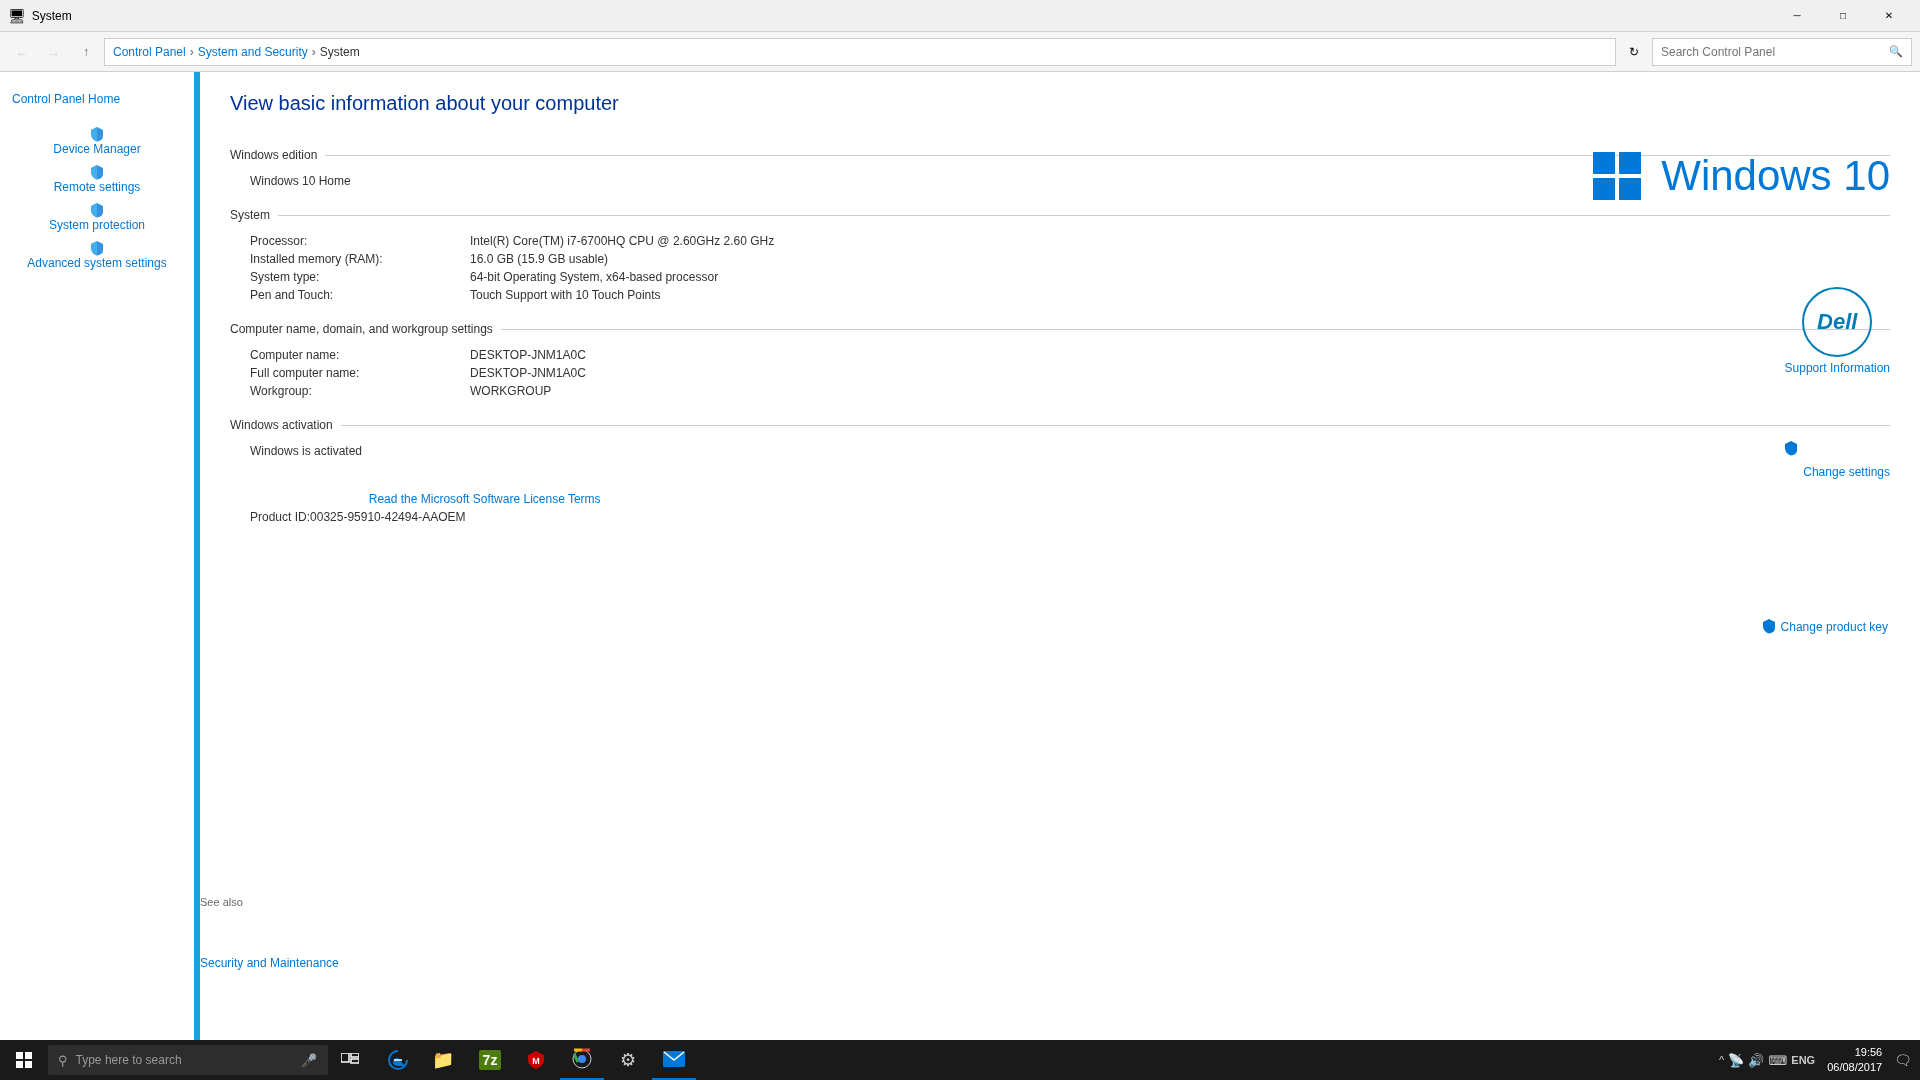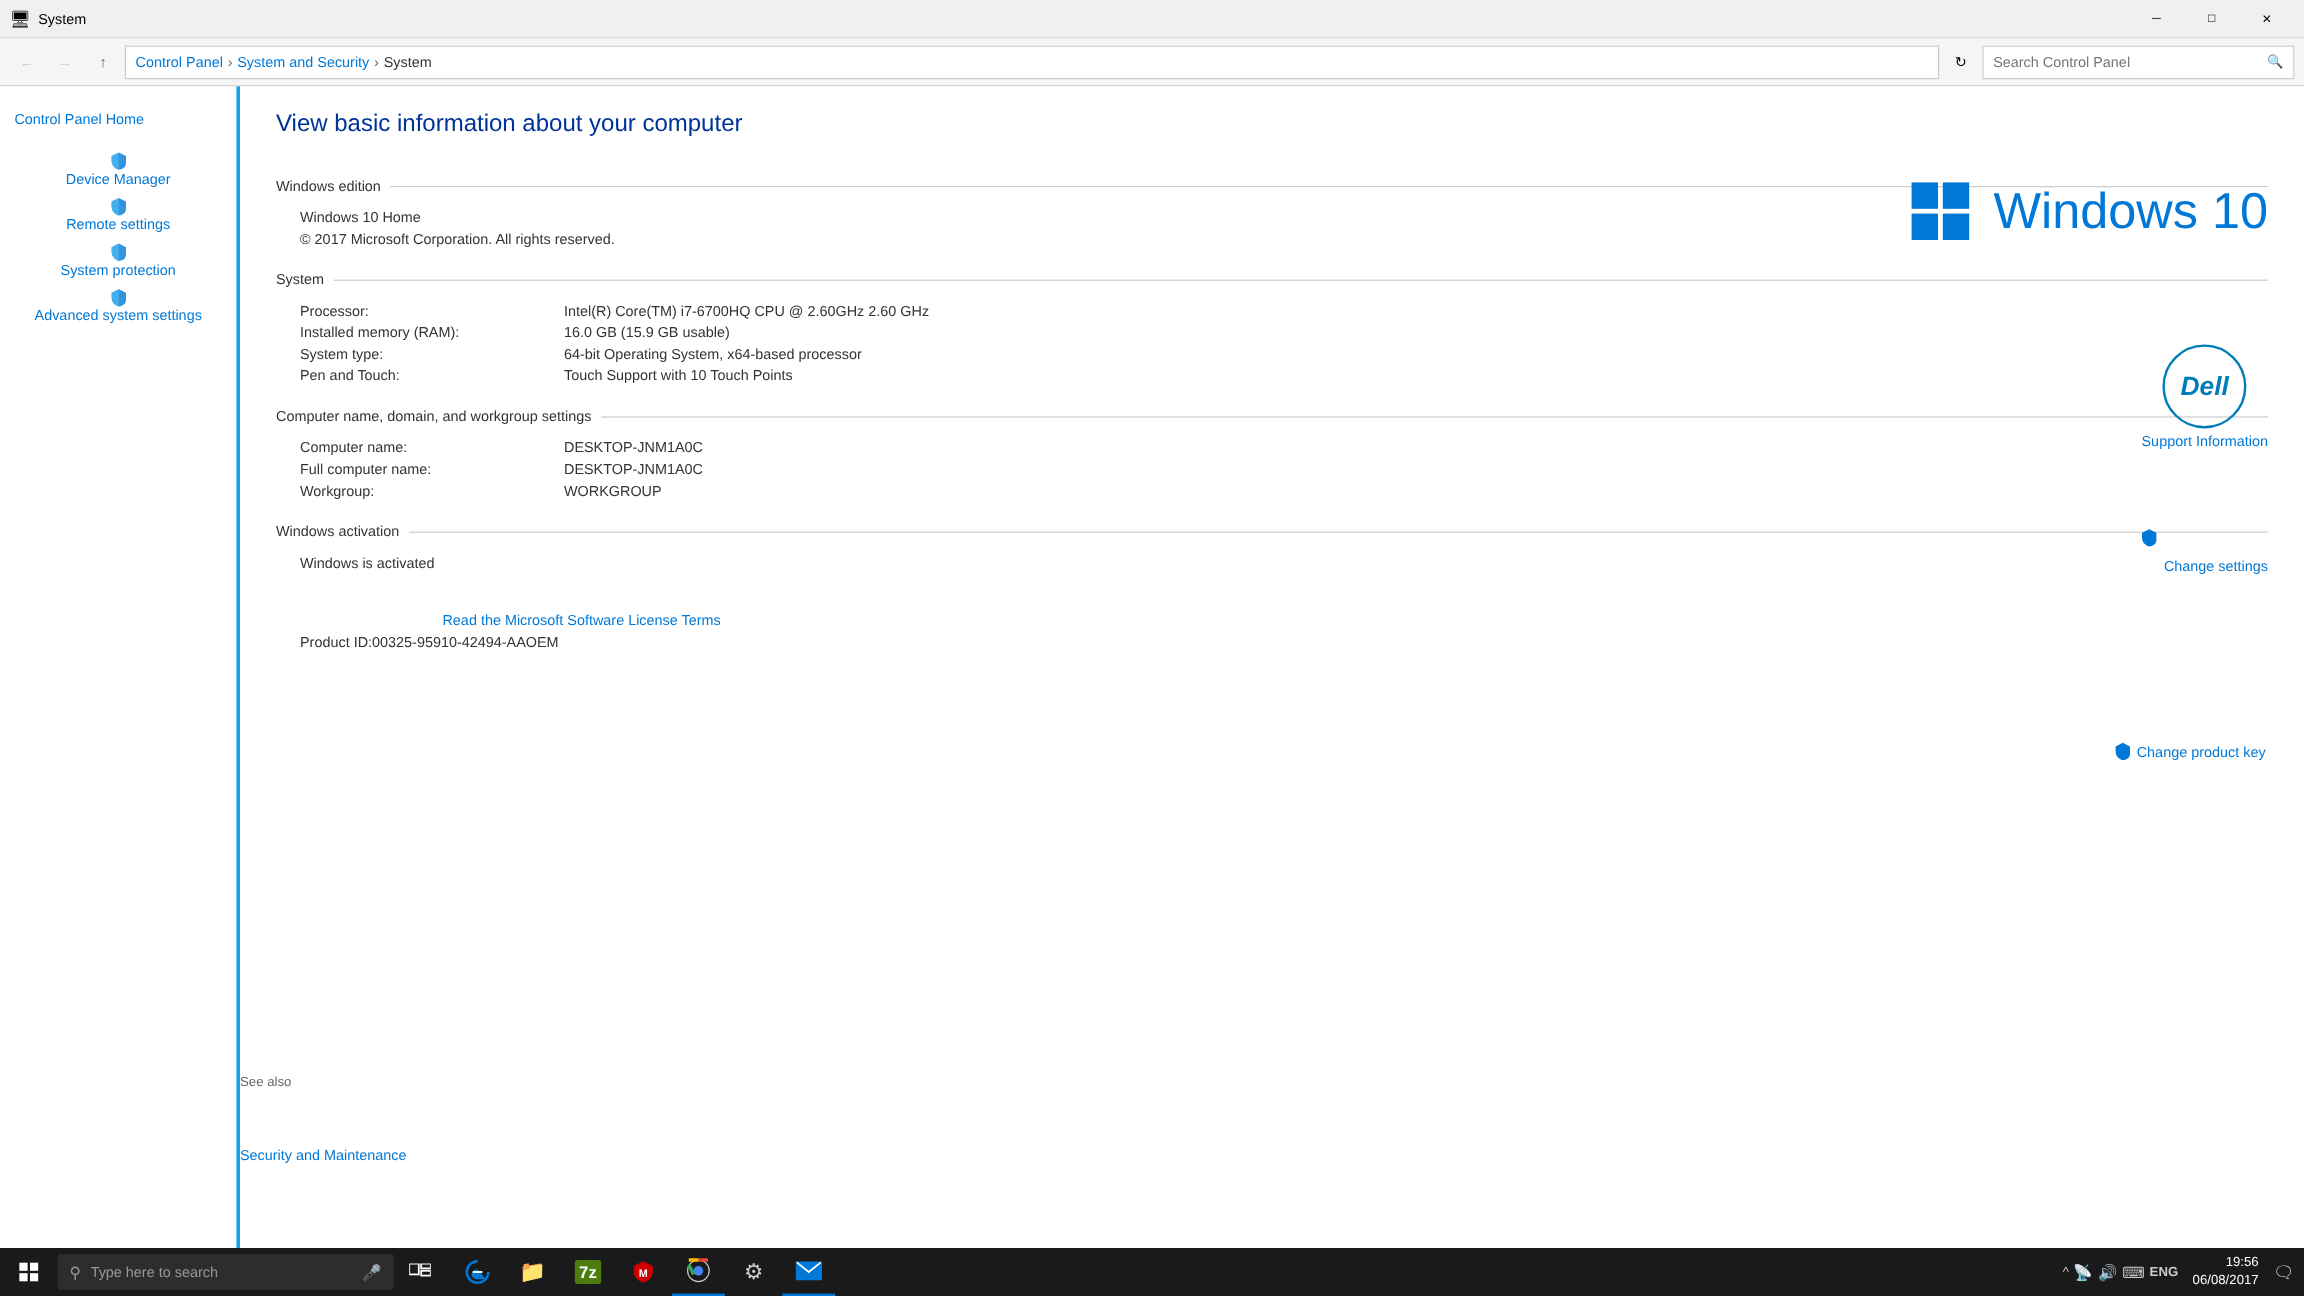--- a/index.html
+++ b/index.html
@@ -58,21 +58,21 @@
       width: 28px; height: 28px; border: none; background: transparent;
       cursor: pointer; display: flex; align-items: center; justify-content: center; font-size: 12px;
     }
 
     
     .main-container { display: flex; height: calc(1080px - 32px - 40px - 40px); }
 
     
     .sidebar {
       width: 200px; background: white; padding: 12px 0;
-      border-right: 3px solid #0ea5e9; flex-shrink: 0;
+      border-right: 6px solid #0ea5e9; flex-shrink: 0;
     }
     .sidebar-link {
       display: flex; align-items: center; padding: 4px 12px;
       color: #0078d7; font-size: 12px; cursor: pointer; text-decoration: none; flex-direction: column;
     }
     .sidebar-home { padding: 8px 12px; color: #0078d7; font-size: 12px; cursor: pointer; margin-bottom: 8px; }
 
     
     .content-area {
       flex: 1; background: white; padding: 20px 30px; overflow-y: auto;
@@ -204,23 +204,20 @@
     <h1 class="page-title">View basic information about your computer</h1>
 
     <div class="section">
       <div class="section-header">
         <span class="section-title">Windows edition</span>
         <div class="section-line"></div>
       </div>
       <div class="info-row">
         <span class="info-value">Windows 10 Home</span>
       </div>
-      <div class="info-row">
-        <span class="info-value">© 2017 Microsoft Corporation. All rights reserved.</span>
-      </div>
     </div>
 
     <div style="position:absolute; top:80px; right:30px; display:flex; align-items:center; gap:20px;">
       <div style="display:grid; grid-template-columns:1fr 1fr; gap:4px; width:48px; height:48px;">
         <div style="background:#0078d7;"></div>
         <div style="background:#0078d7;"></div>
         <div style="background:#0078d7;"></div>
         <div style="background:#0078d7;"></div>
       </div>
       <span style="font-size:42px; color:#0078d7; font-weight:200;">Windows 10</span>

